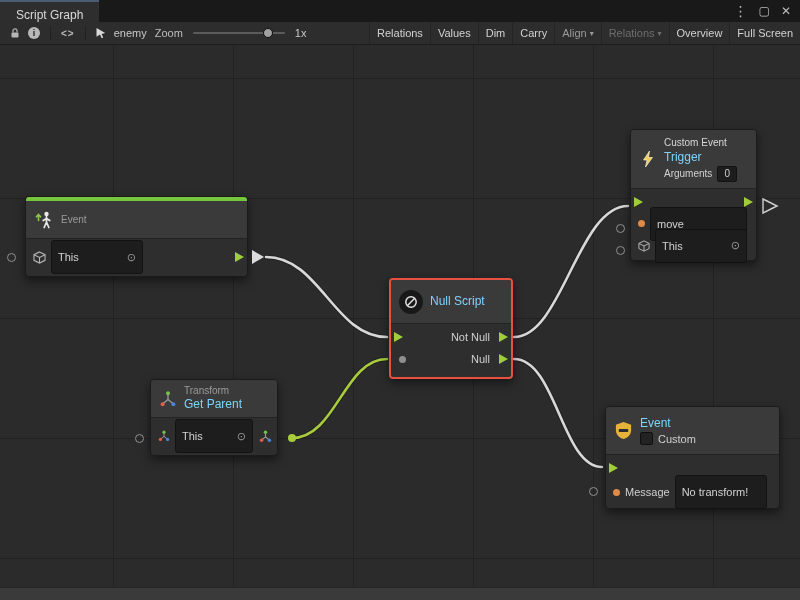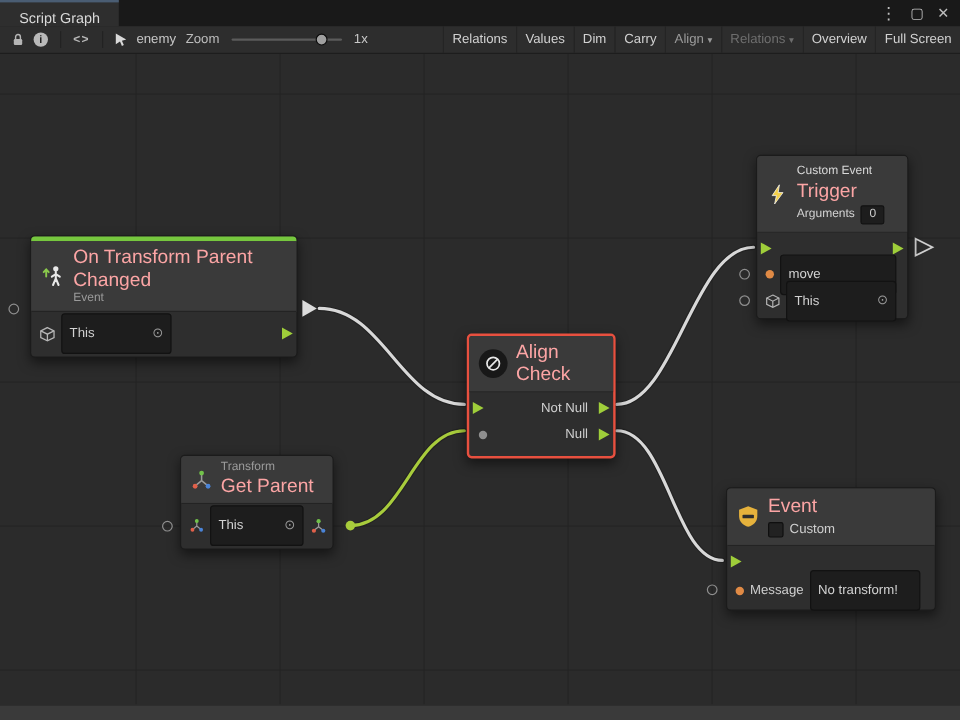--- a/index.html
+++ b/index.html
@@ -51,21 +51,21 @@
   
   .node{position:absolute;box-sizing:border-box;background:#2e2e2e;border:1px solid #1b1b1b;
         border-radius:4px;box-shadow:0 4px 10px rgba(0,0,0,.5);color:#d8d8d8;font-size:11px}
   .node.selected{border:2px solid #e8503f}
   .event-strip{height:4px;background:#76c73e;border-radius:3px 3px 0 0}
   .node-header{display:flex;align-items:center;gap:7px;padding:4px 8px;background:#3a3a3a;
                border-bottom:1px solid #232323;min-height:38px;box-sizing:border-box;border-radius:3px 3px 0 0}
   .event-strip + .node-header{border-radius:0}
   .node-header.h46{min-height:44px}
   .nh-text{display:flex;flex-direction:column;justify-content:center}
-  .nh-title{font-size:16px;color:#fca5a5;line-height:1.2}
+  .nh-title{font-size:12px;color:#7dd3fc;line-height:1.2}
   .nh-sub{font-size:10px;color:#9b9b9b;line-height:1.2}
   .nh-cat{font-size:10px;color:#d8d8d8;line-height:1.25}
   .nh-args{display:flex;align-items:center;gap:5px;margin-top:2px;font-size:10px;color:#d2d2d2}
   .argbox{background:#1d1d1d;border:1px solid #121212;border-radius:2px;min-width:10px;height:14px;
           display:flex;align-items:center;justify-content:center;padding:0 4px;color:#cfcfcf}
   .node-body{padding:2px 0 3px}
   .node-body.pb6{padding-bottom:7px}
   .row{display:flex;align-items:center;gap:5px;padding:0 7px;height:22px}
   .row.tall{height:32px}
   .plabel{margin-left:auto;margin-right:4px;color:#cfcfcf}
@@ -180,21 +180,20 @@
       <div class="event-strip"></div>
       <div class="node-header">
         <span class="nicon">
           <svg width="20" height="20" viewBox="0 0 20 20">
             <path d="M4.5 10.5 V4.5 M4.5 4.5 L2.4 6.8 M4.5 4.5 L6.6 6.8" stroke="#8ac94c" stroke-width="1.6" fill="none" stroke-linecap="round"></path>
             <circle cx="12.5" cy="4" r="2.2" fill="#e8e8e8"></circle>
             <path d="M12.5 6.5 V12 M12.5 8.5 L9.2 10.5 M12.5 8.5 L15.8 10.5 M12.5 12 L10.2 17.5 M12.5 12 L14.8 17.5" stroke="#e8e8e8" stroke-width="1.7" fill="none" stroke-linecap="round"></path>
           </svg>
         </span>
         <div class="nh-text">
-          <div class="nh-title">On Transform Parent Changed</div>
           <div class="nh-sub">Event</div>
         </div>
       </div>
       <div class="node-body">
         <div class="row tall">
           <span class="nicon">
             <svg width="13" height="13" viewBox="0 0 12 12">
                 <path d="M6 0.9 L11.1 3.4 V8.6 L6 11.1 L0.9 8.6 V3.4 Z" fill="none" stroke="#b5b5b5"></path>
                 <path d="M0.9 3.4 L6 6 L11.1 3.4 M6 6 V11.1" fill="none" stroke="#b5b5b5"></path>
               </svg>
@@ -209,21 +208,21 @@
     </div>
 
     <div class="node selected" style="left:389px;top:233px;width:124px">
       <div class="node-header h46">
         <span class="null-icon">
           <svg width="16" height="16" viewBox="0 0 20 20">
               <circle cx="10" cy="10" r="6.5" stroke="#e6e6e6" stroke-width="1.8" fill="none"></circle>
               <line x1="5.4" y1="14.6" x2="14.6" y2="5.4" stroke="#e6e6e6" stroke-width="1.8"></line>
             </svg>
         </span>
-        <span class="nh-title">Align Check</span>
+        <span class="nh-title">Null Script</span>
       </div>
       <div class="node-body pb6">
         <div class="row">
           <span class="arrow in"></span>
           <span class="plabel">Not Null</span>
           <span class="arrow out"></span>
         </div>
         <div class="row">
           <span class="dot gray"></span>
           <span class="plabel">Null</span>

